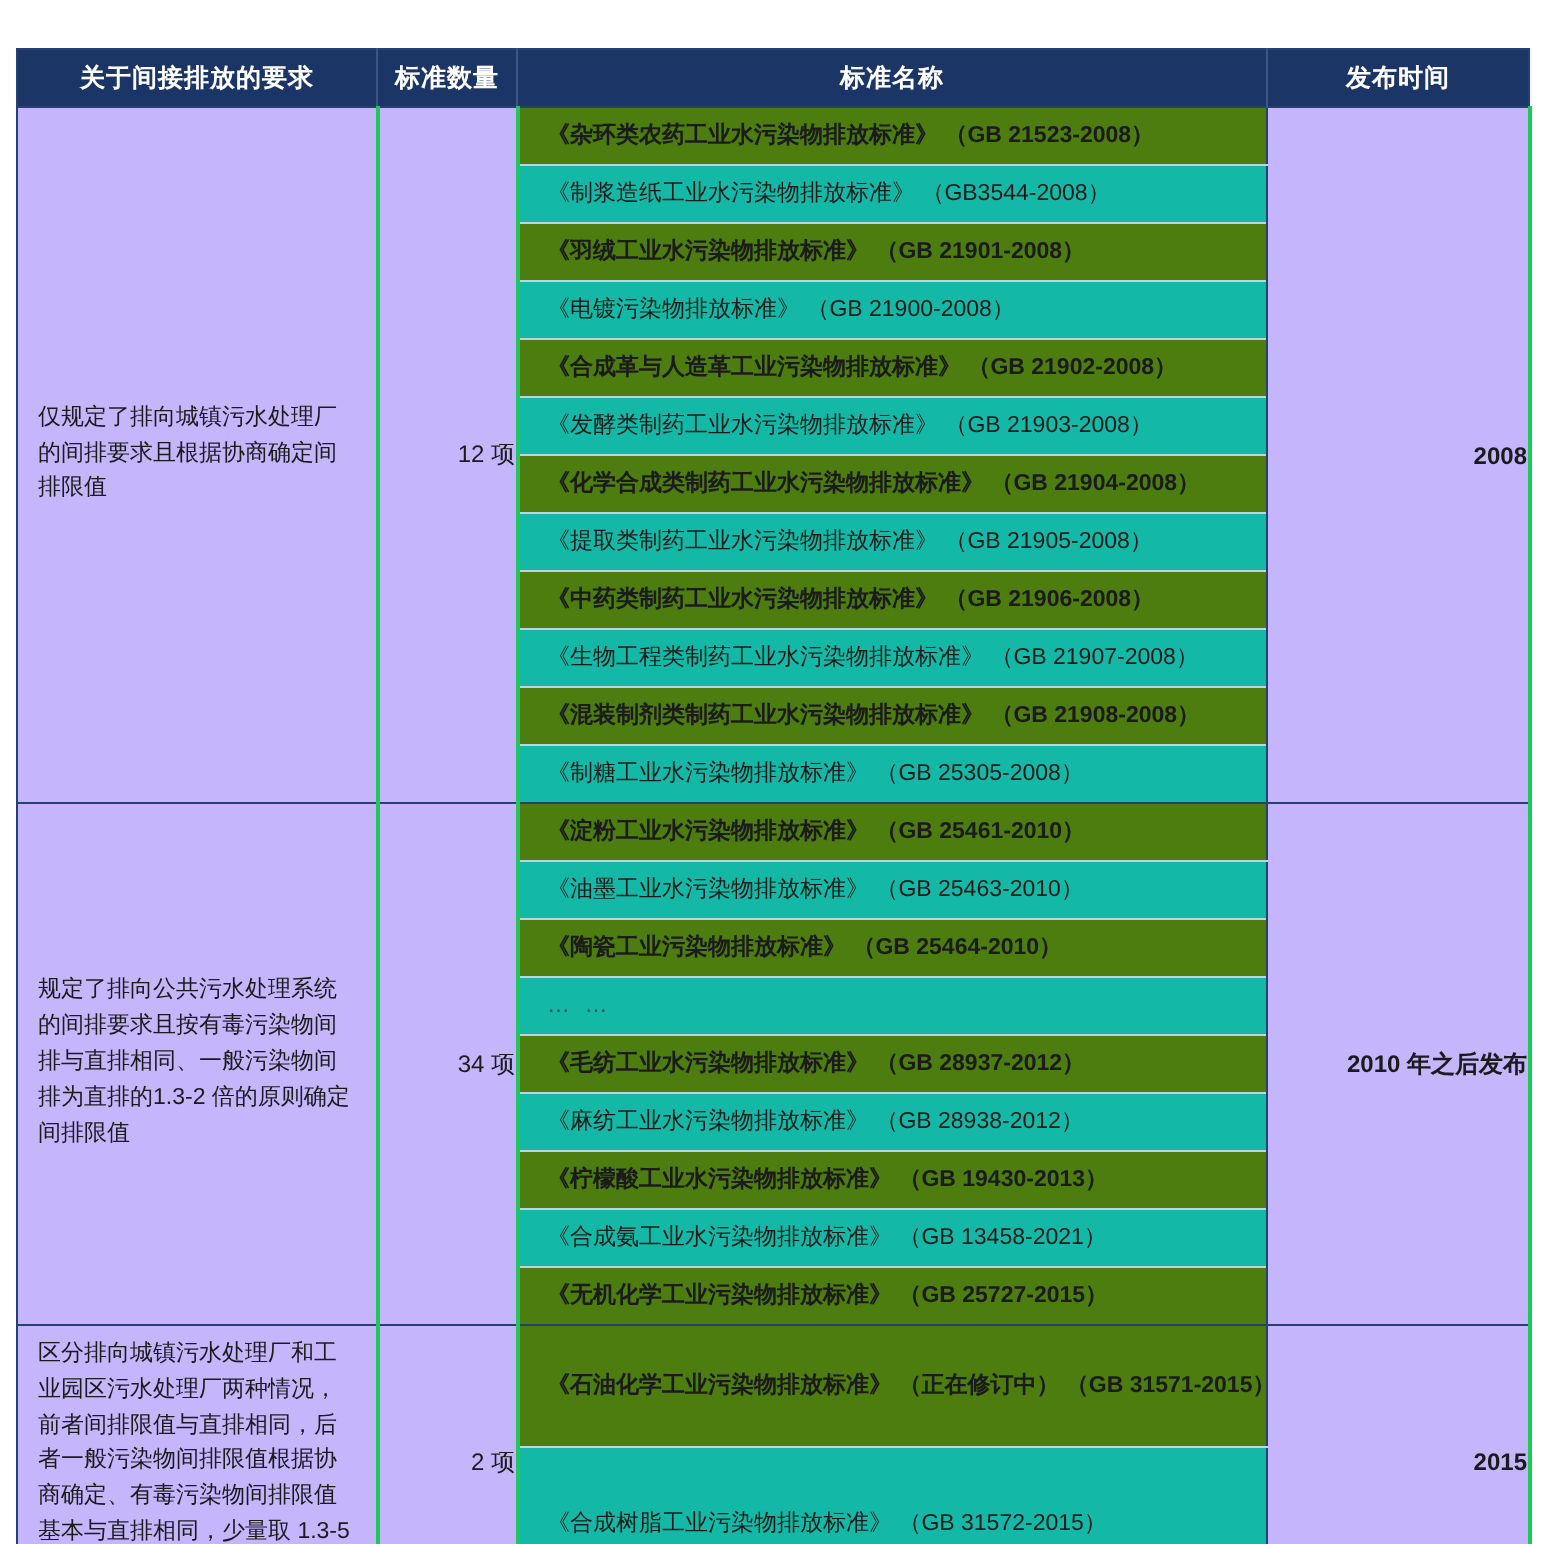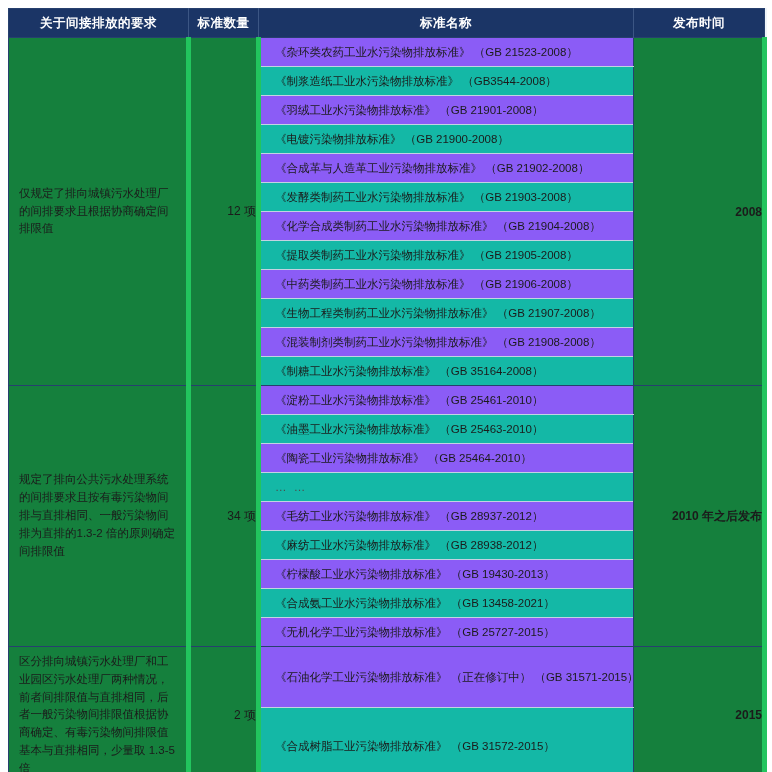--- a/index.html
+++ b/index.html
@@ -10,21 +10,21 @@
   body {
     width: 772px;
     height: 772px;
     font-family: "Liberation Sans", "DejaVu Sans", sans-serif;
     overflow: hidden;
   }
   #root {
     width: 772px;
     height: 772px;
     box-sizing: border-box;
-    padding: 8px 8px 6px 8px;
+    padding: 24px 8px 6px 8px;
     background: #ffffff;
   }
   table.std-table {
     width: 756px;
     border-collapse: collapse;
     table-layout: fixed;
     background: #eef4fa;
   }
   table.std-table col.c-req   { width: 180px; }
   table.std-table col.c-count { width: 70px;  }
@@ -46,22 +46,22 @@
   thead th:last-child { border-right: none; }
 
   
   td {
     font-size: 12px;
     color: #1b1b1b;
     vertical-align: middle;
     padding: 0;
   }
   td.side {
-    border-right: 5px solid #22c55e;
-    background: #15803d;
+    border-right: 2px solid #22c55e;
+    background: #c4b5fd;
   }
   td.req {
     padding: 6px 10px;
     line-height: 1.55;
     text-align: left;
     font-size: 11.5px;
   }
   td.count {
     text-align: right;
     font-size: 12px;
@@ -73,21 +73,21 @@
     font-weight: bold;
   }
   td.nm {
     padding: 0 0 0 14px;
     font-size: 11.5px;
     line-height: 28px;
     white-space: nowrap;
     border-bottom: 1px solid #c3d2e2;
   }
   td.nm.alt  { background: #14b8a6; }
-  td.nm.base { background: #8b5cf6; }
+  td.nm.base { background: #4d7c0f; font-weight: bold; }
   td.nm.tall { line-height: 1.4; height: 76px; vertical-align: middle; }
   td.nm.lastrow { border-bottom: none; }
 
   tr.block-start > td.side,
   tr.block-start > td.nm { border-top: 1px solid #27406e; }
 
   
   .grp-sep td { border-bottom: 1px solid #27406e; }
 
   .dots { letter-spacing: 2px; color: #4a4a4a; }
@@ -143,21 +143,21 @@
         <tr>
           <td class="nm base">《中药类制药工业水污染物排放标准》 （GB 21906-2008）</td>
         </tr>
         <tr>
           <td class="nm alt">《生物工程类制药工业水污染物排放标准》 （GB 21907-2008）</td>
         </tr>
         <tr>
           <td class="nm base">《混装制剂类制药工业水污染物排放标准》 （GB 21908-2008）</td>
         </tr>
         <tr class="grp-sep">
-          <td class="nm alt">《制糖工业水污染物排放标准》 （GB 35164-2008）</td>
+          <td class="nm alt">《制糖工业水污染物排放标准》 （GB 25305-2008）</td>
         </tr>
         <tr class="block-start">
           <td class="side req" rowspan="9">规定了排向公共污水处理系统的间排要求且按有毒污染物间排与直排相同、一般污染物间排为直排的1.3-2 倍的原则确定间排限值</td>
           <td class="side count" rowspan="9">34 项</td>
           <td class="nm base">《淀粉工业水污染物排放标准》 （GB 25461-2010）</td>
           <td class="side time" rowspan="9">2010 年之后发布</td>
         </tr>
         <tr>
           <td class="nm alt">《油墨工业水污染物排放标准》 （GB 25463-2010）</td>
         </tr>

